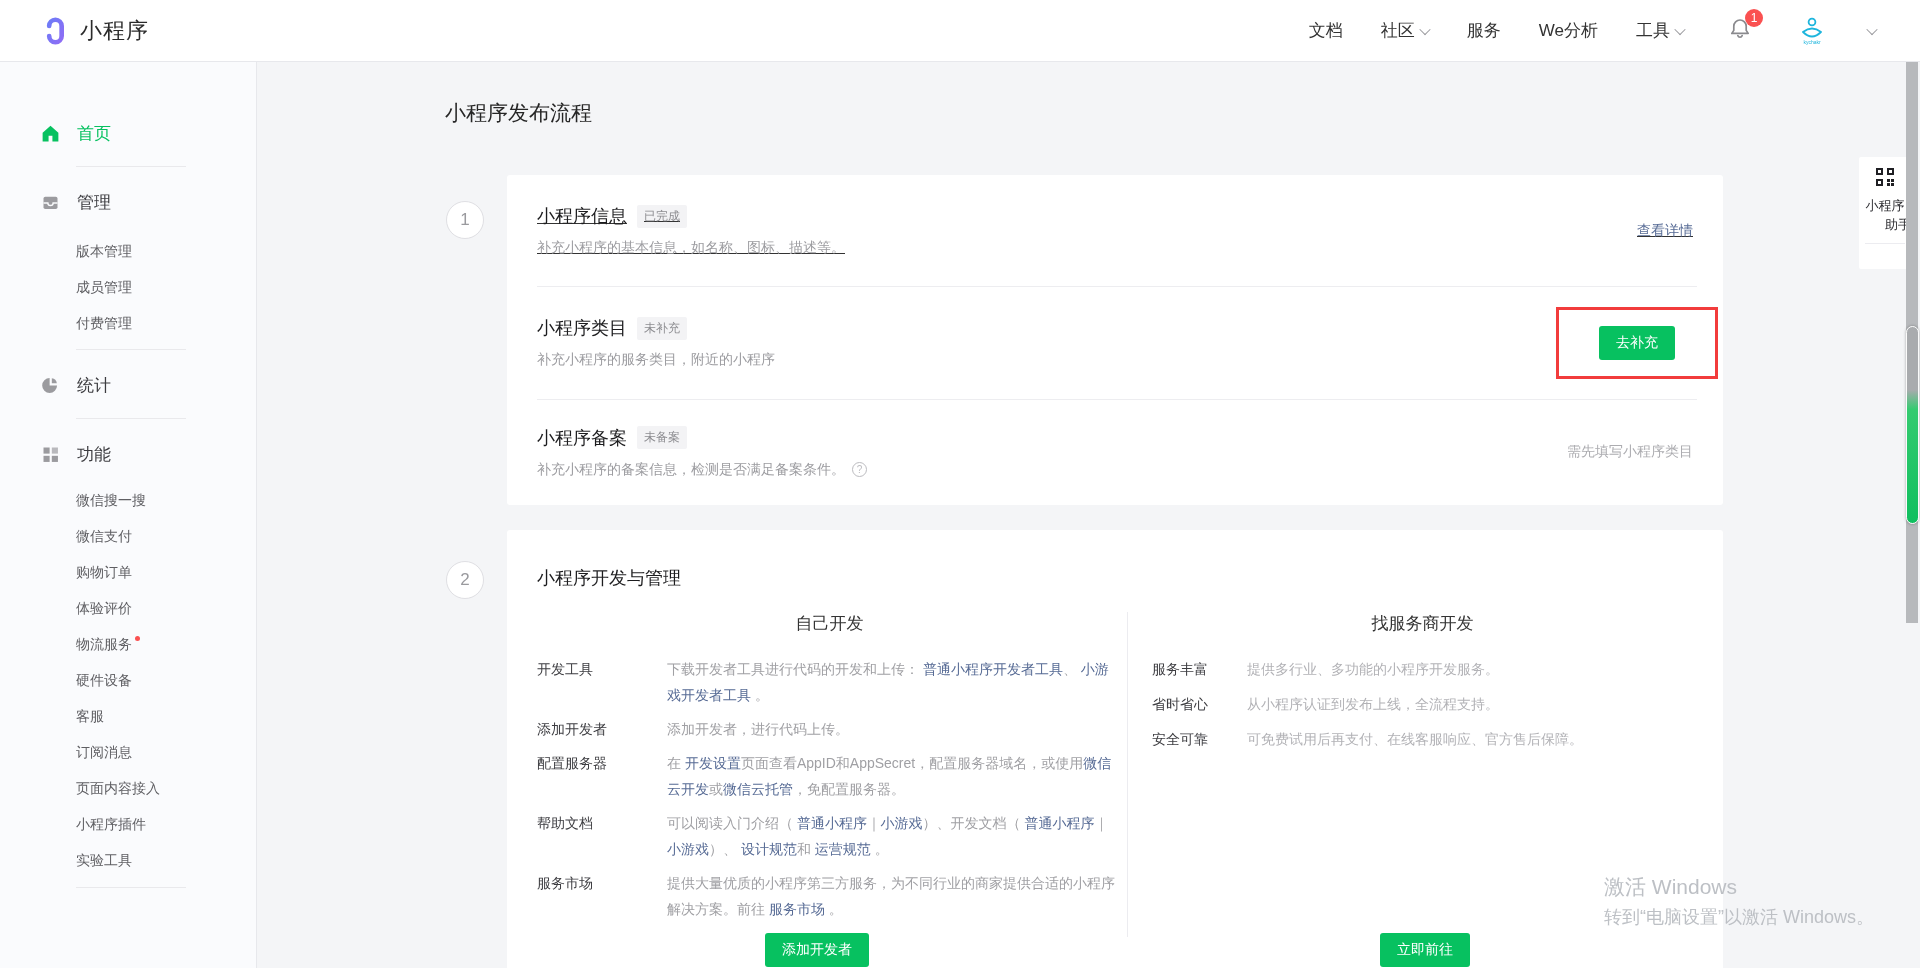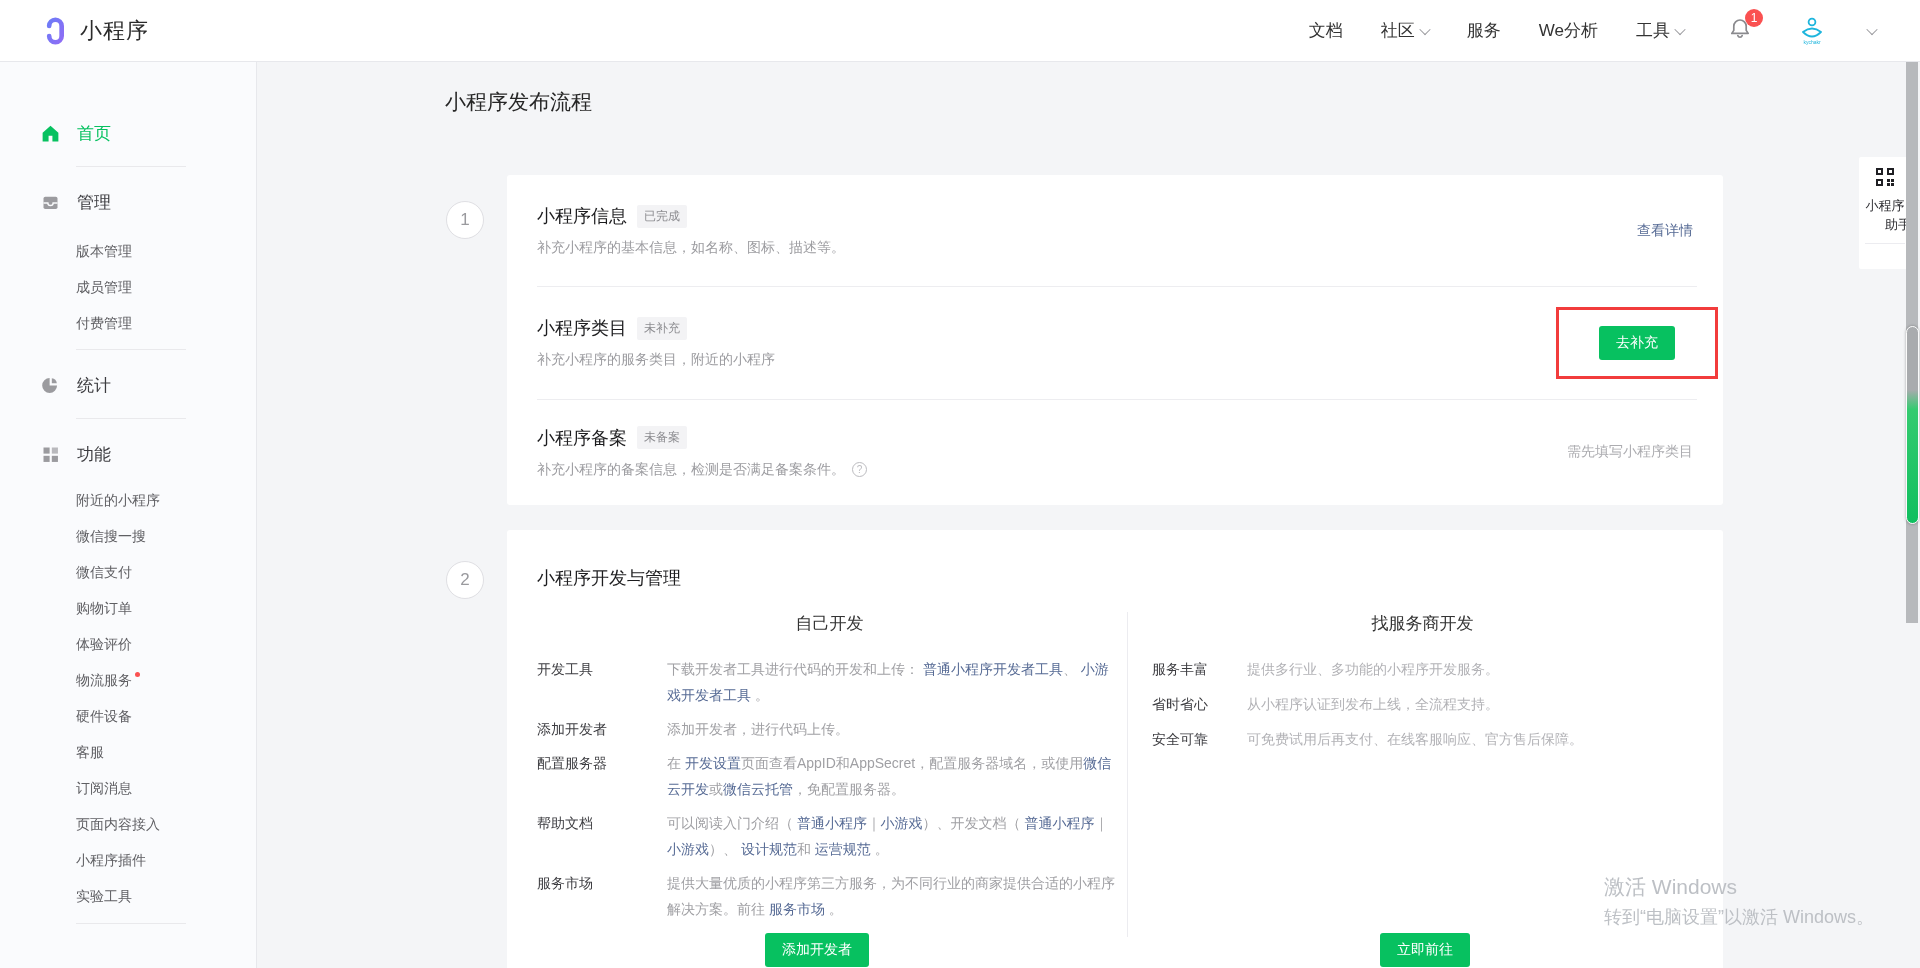--- a/index.html
+++ b/index.html
@@ -33,21 +33,21 @@
   .side-hr{height:1px;background:#e9e9ec;margin:20px 0 0 76px;width:110px;}
   .side-sub{margin-top:19px;}
   .side-sub2{margin-top:16px;}
   .side-sub-item{height:36px;display:flex;align-items:center;padding-left:76px;
     font-size:14px;color:#5f5f63;cursor:pointer;}
   .mt22{margin-top:22px;}
   .red-dot{width:5px;height:5px;border-radius:50%;background:#fa5151;display:inline-block;
     margin-left:3px;transform:translateY(-7px);}
   
   .main{position:absolute;left:257px;top:62px;right:0;bottom:0;overflow:hidden;}
-  .page-title{position:absolute;left:188px;top:26px;font-size:21px;color:#262626;font-weight:500;}
+  .page-title{position:absolute;left:188px;top:37px;font-size:21px;color:#262626;font-weight:500;}
   .step-circle{position:absolute;width:38px;height:38px;border:1px solid #dfdfe3;border-radius:50%;
     background:#fff;color:#9a9a9e;font-size:17px;display:flex;align-items:center;justify-content:center;}
   .card{position:absolute;left:250px;width:1216px;background:#fff;border-radius:3px;}
   #card1{top:113px;height:330px;}
   #card2{top:468px;height:470px;}
   .c1-row{display:flex;align-items:center;justify-content:space-between;padding:0 30px;position:relative;}
   .c1-row .left{max-width:900px;}
   .c1-sep::before{content:"";position:absolute;top:0;left:30px;right:26px;height:1px;background:#ededf0;}
   .row-title-line{display:flex;align-items:center;}
   .row-title{font-size:18px;color:#1c1c1e;font-weight:500;}
@@ -185,23 +185,20 @@
     <svg width="21" height="21" viewBox="0 0 24 24">
       <rect x="4" y="4" width="7" height="7" fill="#9b9b9f"></rect>
         <rect x="13.5" y="4" width="7" height="7" fill="#b9b9bd"></rect>
       <rect x="4" y="13.5" width="7" height="7" fill="#9b9b9f"></rect>
         <rect x="13.5" y="13.5" width="7" height="7" fill="#9b9b9f"></rect>
     </svg>
     <span>功能</span>
   </div>
   <div class="side-sub2">
     <div class="side-sub-item">
-        <span>附近的小程序</span>
-      </div>
-    <div class="side-sub-item">
         <span>微信搜一搜</span>
       </div>
     <div class="side-sub-item">
         <span>微信支付</span>
       </div>
     <div class="side-sub-item">
         <span>购物订单</span>
       </div>
     <div class="side-sub-item">
         <span>体验评价</span>
@@ -233,21 +230,21 @@
 </div>
 
 <div class="main">
   <div class="page-title">小程序发布流程</div>
 
   <div class="step-circle" style="left:189px;top:139px;">
     <span>1</span>
   </div>
 
   <div class="card" id="card1">
-    <div class="c1-row" style="height:111px;">
+    <div class="c1-row" style="height:111px;text-decoration:underline;">
       <div class="left">
         <div class="row-title-line">
           <span class="row-title">小程序信息</span>
           <span class="badge-grey">已完成</span>
         </div>
         <div class="row-desc">补充小程序的基本信息，如名称、图标、描述等。</div>
       </div>
       <span class="link">查看详情</span>
     </div>
 

